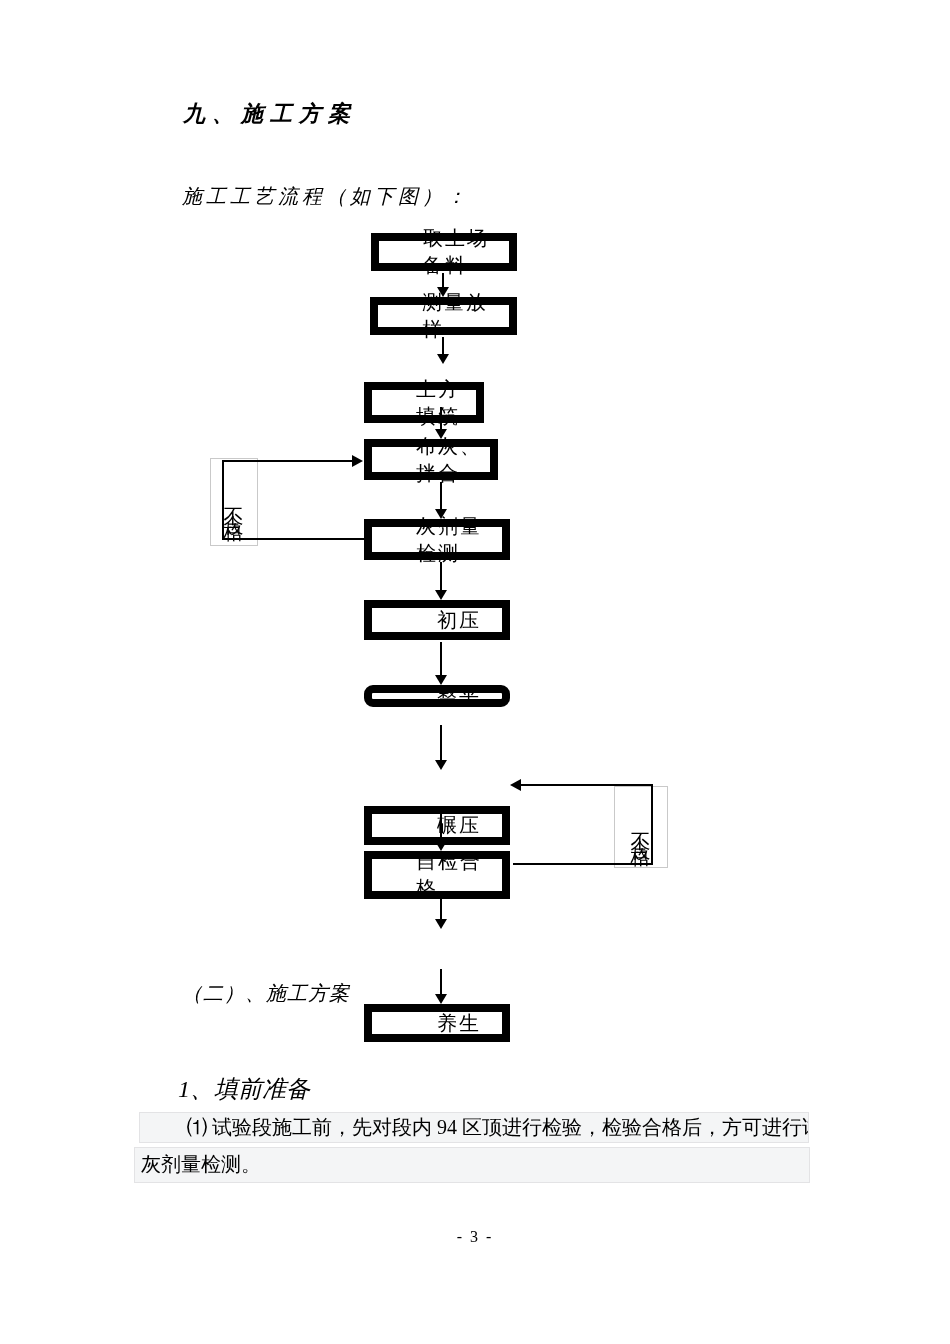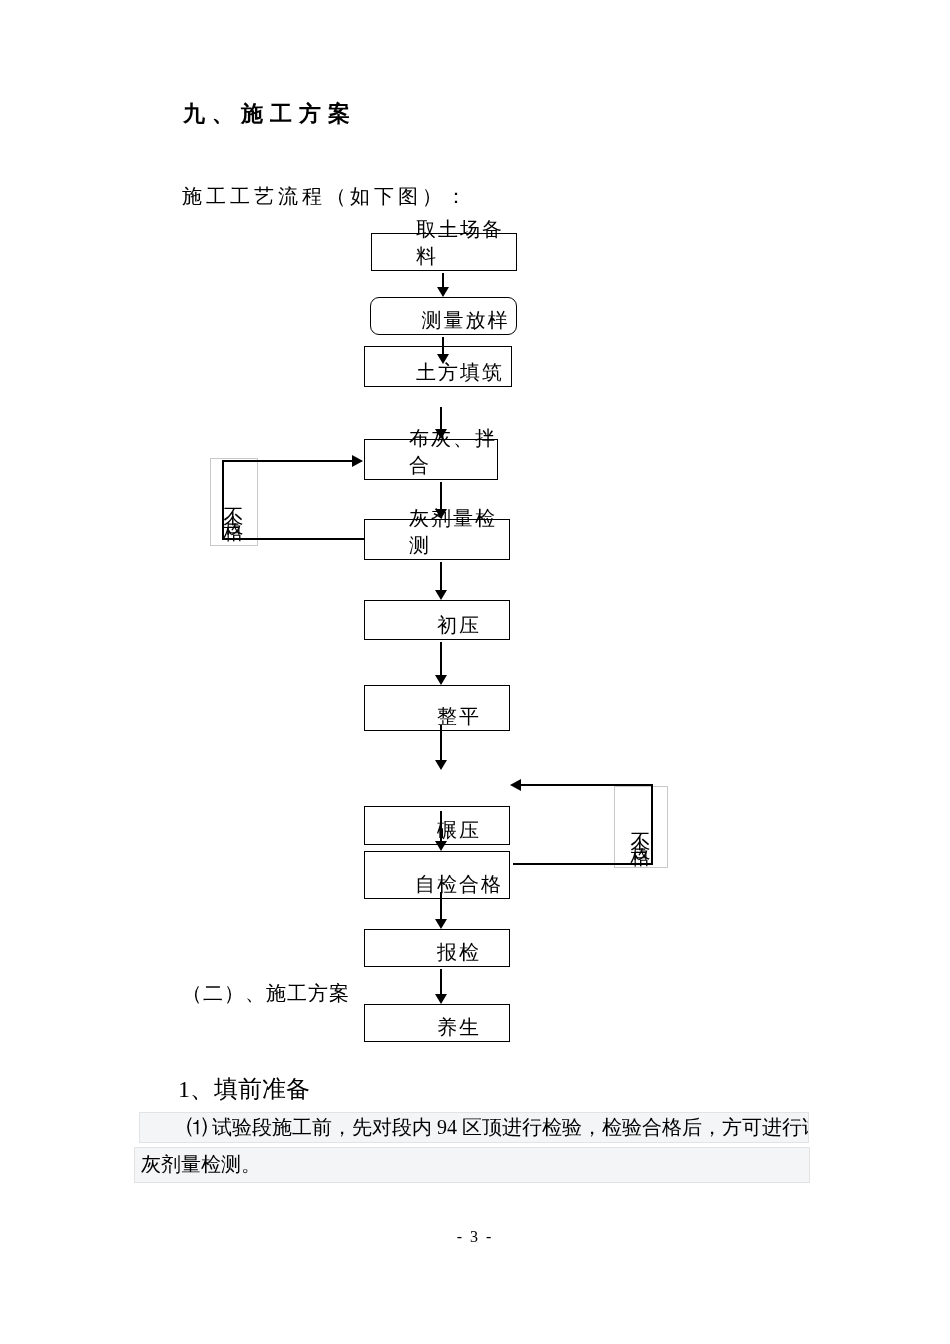--- a/index.html
+++ b/index.html
@@ -4,29 +4,29 @@
 <style>
   html,body{margin:0;padding:0;background:#ffffff;}
   .page{
     position:relative;
     width:950px;height:1344px;
     background:#ffffff;
     font-family:"Liberation Serif","DejaVu Serif",serif;
     color:#000;
     overflow:hidden;
   }
-  .abs{position:absolute;}
+  .abs{position:absolute;font-style:italic;}
   .h1{font-size:22px;font-weight:bold;letter-spacing:7px;line-height:28px;white-space:nowrap;}
   .h2{font-size:20px;letter-spacing:1px;line-height:28px;white-space:nowrap;}
   .body-line{font-size:24px;line-height:28px;white-space:nowrap;}
   .fc-box{
     position:absolute;
-    border:1px solid #000000;
+    border:8px solid #000000;
     background:#fff;
-    display:flex;align-items:flex-end;justify-content:center;
+    display:flex;align-items:center;justify-content:center;
     font-size:20px;letter-spacing:2px;
     box-sizing:border-box;
     padding-left:44px;
   }
   .varrow{position:absolute;width:2px;background:#000;}
   .varrow::after{
     content:"";position:absolute;left:-5px;bottom:-10px;
     border-left:6px solid transparent;border-right:6px solid transparent;
     border-top:10px solid #000;
   }
@@ -75,46 +75,43 @@
 <body>
 
 <div class="page">
 
   <div class="abs h1" style="left:183px;top:100px;">九、施工方案</div>
   <div class="abs h2" style="left:182px;top:182px;letter-spacing:4px;">施工工艺流程（如下图）：</div>
 
   <div class="fc-box" style="left:371px;top:233px;width:146px;height:38px;">
     <span>取土场备料</span>
   </div>
-  <div class="fc-box" style="left:370px;top:297px;width:147px;height:38px;border-radius:9px;">
+  <div class="fc-box" style="left:370px;top:297px;width:147px;height:38px;">
     <span>测量放样</span>
   </div>
-  <div class="fc-box" style="left:364px;top:346px;width:148px;height:41px;">
+  <div class="fc-box" style="left:364px;top:382px;width:120px;height:41px;">
     <span>土方填筑</span>
   </div>
   <div class="fc-box" style="left:364px;top:439px;width:134px;height:41px;">
     <span>布灰、拌合</span>
   </div>
   <div class="fc-box" style="left:364px;top:600px;width:146px;height:40px;">
     <span>初压</span>
   </div>
   <div class="fc-box" style="left:364px;top:519px;width:146px;height:41px;">
     <span>灰剂量检测</span>
   </div>
-  <div class="fc-box" style="left:364px;top:685px;width:146px;height:46px;">
+  <div class="fc-box" style="left:364px;top:685px;width:146px;height:22px;border-radius:9px;">
     <span>整平</span>
   </div>
   <div class="fc-box" style="left:364px;top:770px;width:146px;height:39px;margin-top:36px;">
     <span>碾压</span>
   </div>
   <div class="fc-box" style="left:364px;top:851px;width:146px;height:48px;">
     <span>自检合格</span>
-  </div>
-  <div class="fc-box" style="left:364px;top:929px;width:146px;height:38px;">
-    <span>报检</span>
   </div>
   <div class="fc-box" style="left:364px;top:1004px;width:146px;height:38px;">
     <span>养生</span>
   </div>
 
   <div class="varrow" style="left:442px;top:273px;height:14px;"></div>
   <div class="varrow" style="left:442px;top:337px;height:17px;"></div>
   <div class="varrow" style="left:440px;top:407px;height:22px;"></div>
   <div class="varrow" style="left:440px;top:482px;height:27px;"></div>
   <div class="varrow" style="left:440px;top:562px;height:28px;"></div>

